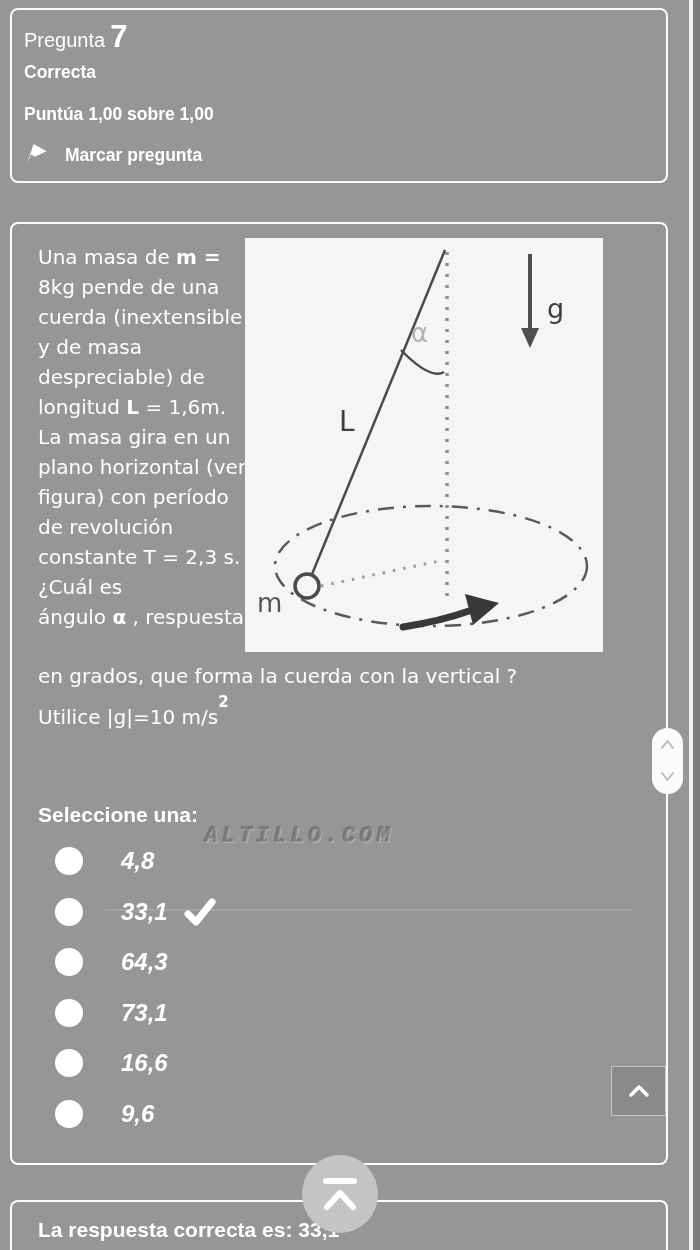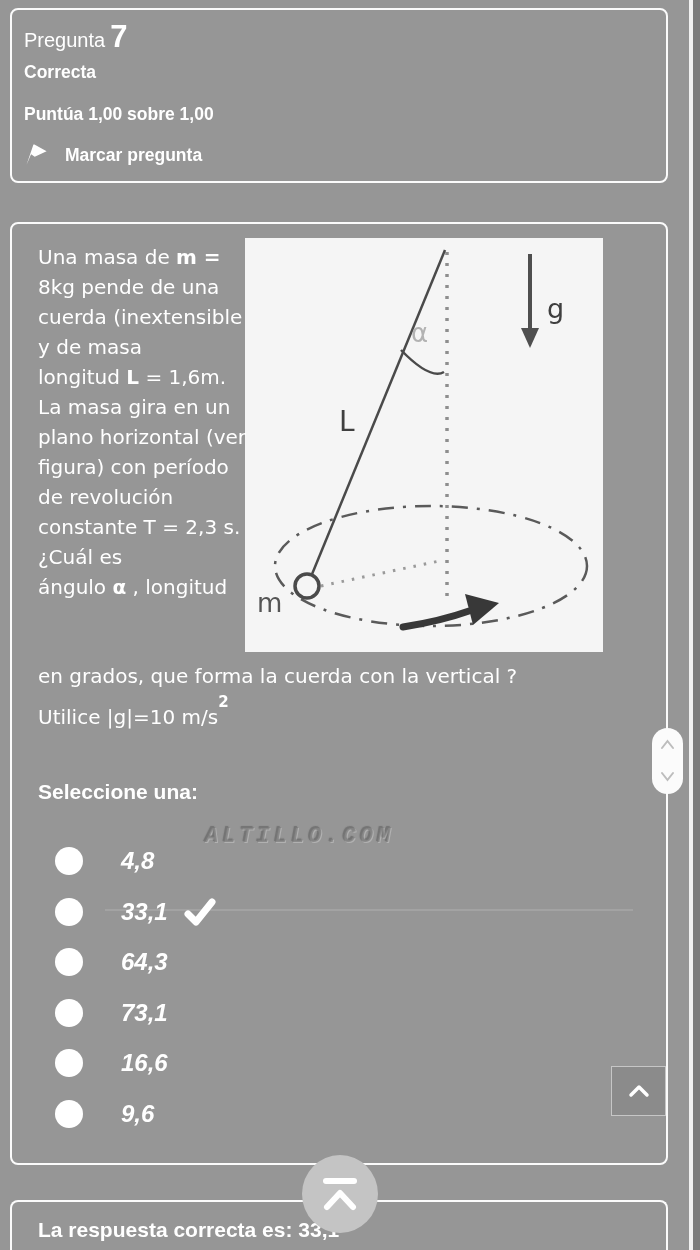--- a/index.html
+++ b/index.html
@@ -37,21 +37,21 @@
     position:absolute; left:233px; top:14px;
     width:358px; height:414px; background:#f5f5f5;
   }
   .qtext { position:absolute; left:26px; top:18px; }
   .qline { height:30px; line-height:30px; font-size:20px; white-space:nowrap; }
   .qline b { font-weight:bold; }
   .qline-full { position:absolute; left:26px; top:440px; font-size:20px; white-space:nowrap; }
   .utilice { position:absolute; left:26px; top:478px; font-size:20px; white-space:nowrap; }
   .utilice sup { font-size:15px; position:relative; top:-9px; font-weight:bold; }
 
-  .prompt { position:absolute; left:26px; top:556px; font-family:"Liberation Sans", sans-serif; font-weight:bold; font-size:21px; }
+  .prompt { position:absolute; left:26px; top:579px; font-family:"Liberation Sans", sans-serif; font-weight:bold; font-size:21px; }
   .watermark {
     position:absolute; left:193px; top:600px;
     font-family:Liberation Mono, monospace;
     font-style:italic; font-weight:bold; font-size:22px; letter-spacing:4px;
     color:rgba(120,120,120,0.65);
     text-shadow:1px 1px 0 rgba(230,230,230,0.35), -1px -1px 1px rgba(70,70,70,0.45);
     white-space:nowrap;
   }
 
   .options { position:absolute; left:26px; top:612px; width:600px; }
@@ -132,28 +132,29 @@
       <text x="302" y="80" font-size="27" fill="#3f3f3f" font-family="DejaVu Sans, sans-serif">g</text>
       <text x="12" y="374" font-size="26" fill="#555555" font-family="DejaVu Sans, sans-serif">m</text>
     </svg>
   </div>
 
   <div class="qtext">
     <div class="qline"><span>Una masa de </span><b>m =</b></div>
     <div class="qline">8kg pende de una</div>
     <div class="qline">cuerda (inextensible</div>
     <div class="qline">y de masa</div>
+    <div class="qline">despreciable) de</div>
     <div class="qline"><span>longitud </span><b>L</b><span> = 1,6m.</span></div>
     <div class="qline">La masa gira en un</div>
     <div class="qline">plano horizontal (ver</div>
     <div class="qline">figura) con período</div>
     <div class="qline">de revolución</div>
     <div class="qline">constante T = 2,3 s.</div>
     <div class="qline">¿Cuál es</div>
-    <div class="qline"><span>ángulo </span><b>α</b><span> , longitud</span></div>
+    <div class="qline"><span>ángulo </span><b>α</b><span> , respuesta</span></div>
   </div>
   <div class="qline-full">en grados,  que forma  la cuerda con la  vertical ?</div>
   <div class="utilice"><span>Utilice |g|=10 m/s</span><sup>2</sup></div>
 
   <div class="prompt">Seleccione una:</div>
   <div class="watermark">ALTILLO.COM</div>
 
   <div class="options">
     <div class="opt-row">
       <span class="radio"></span>

